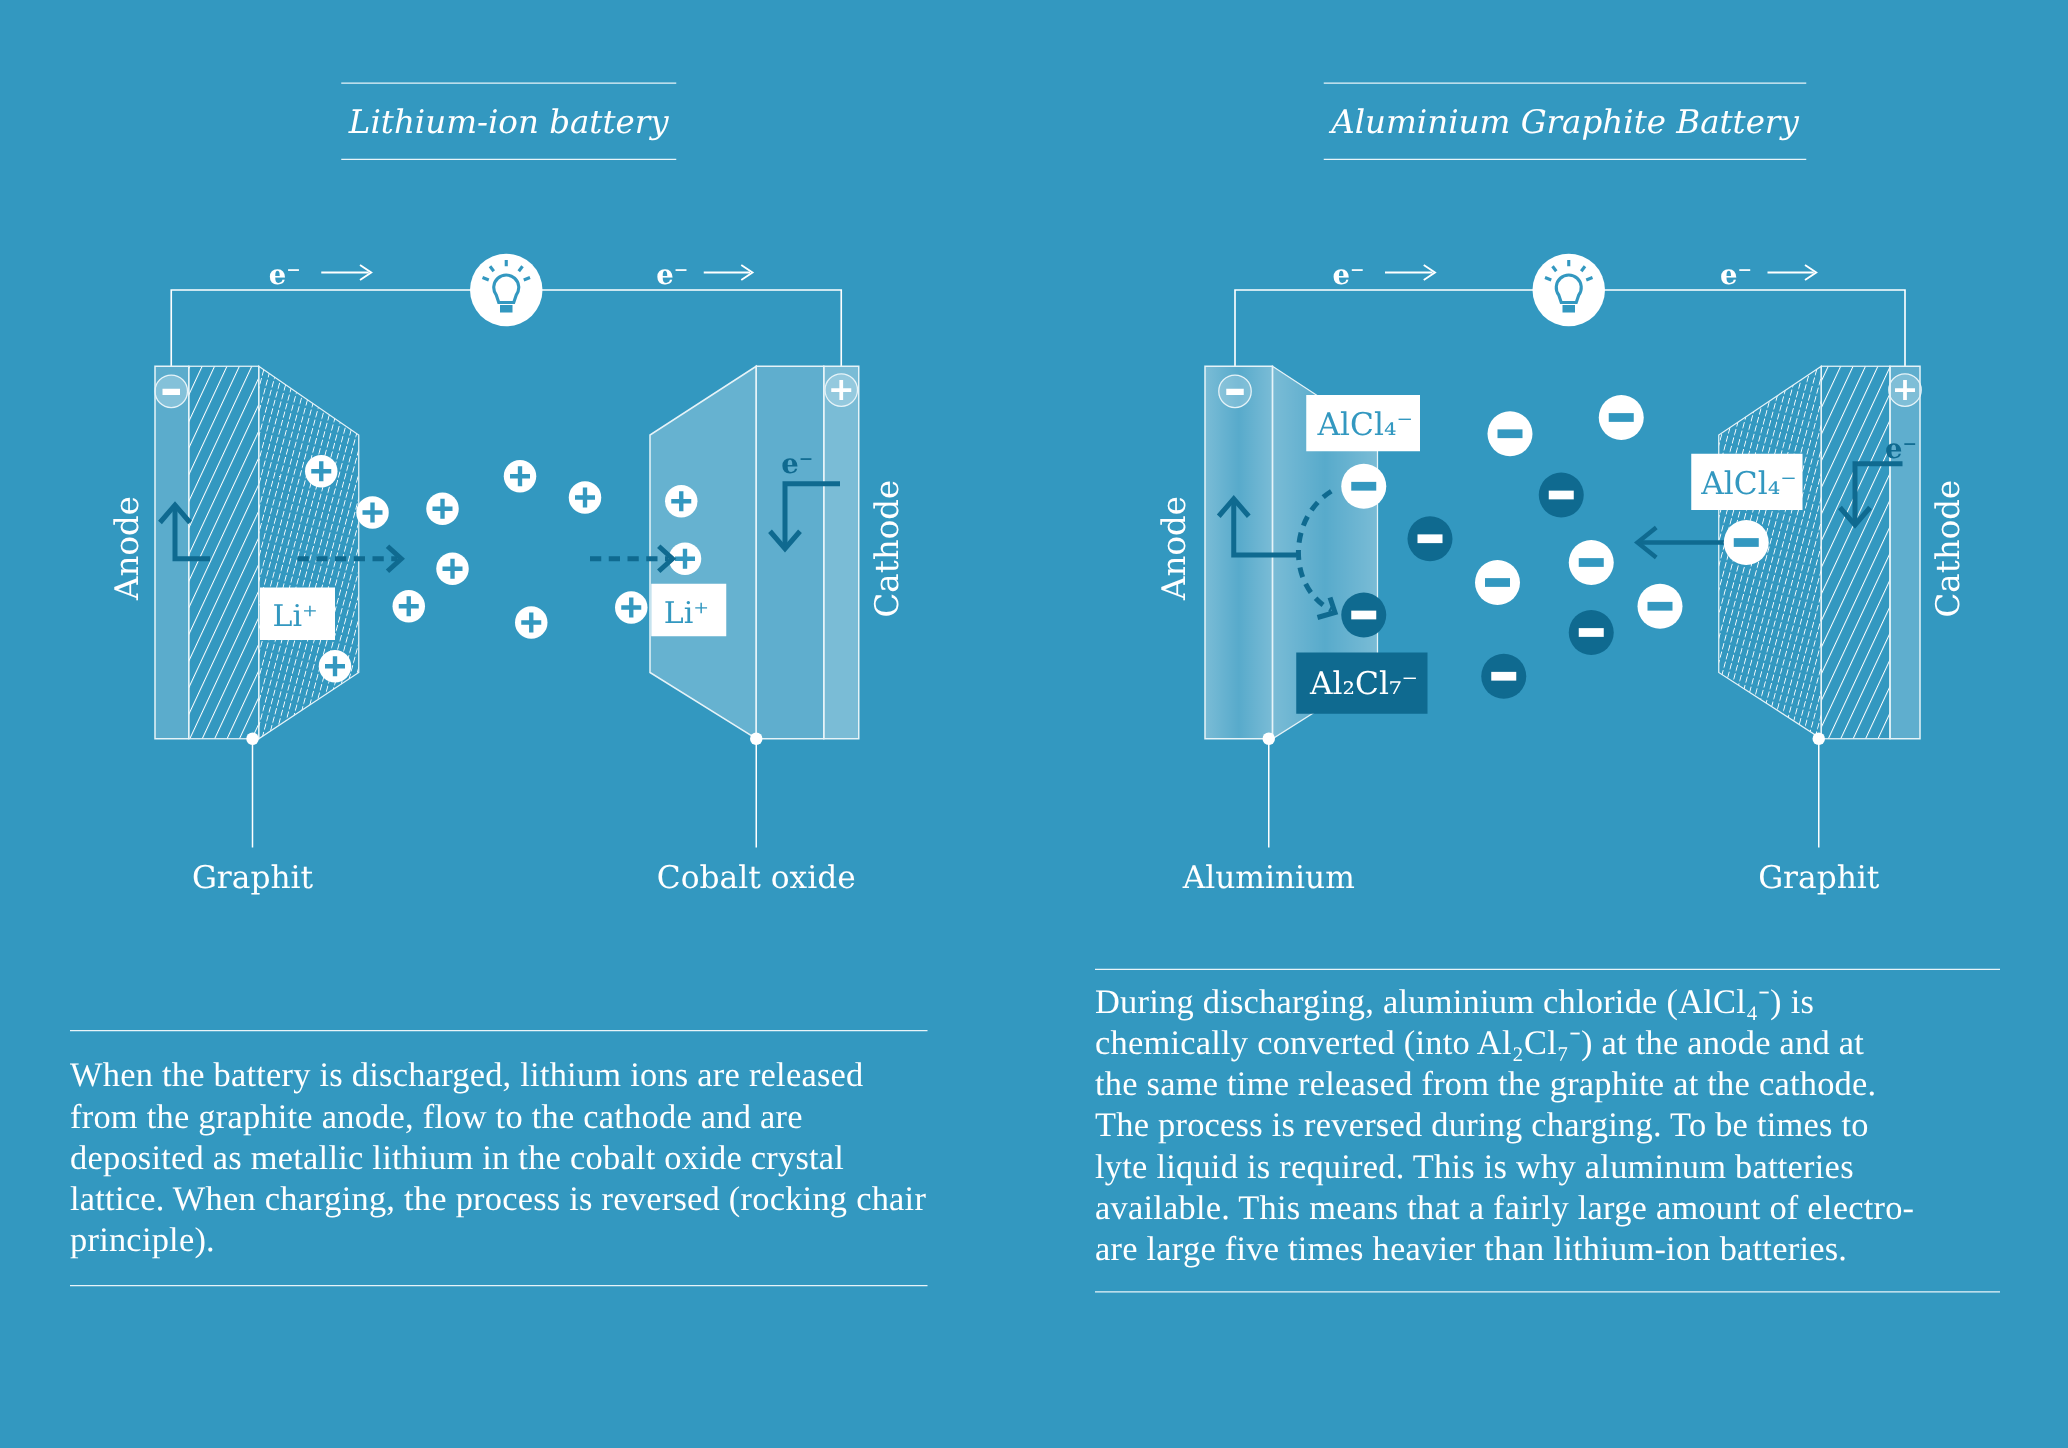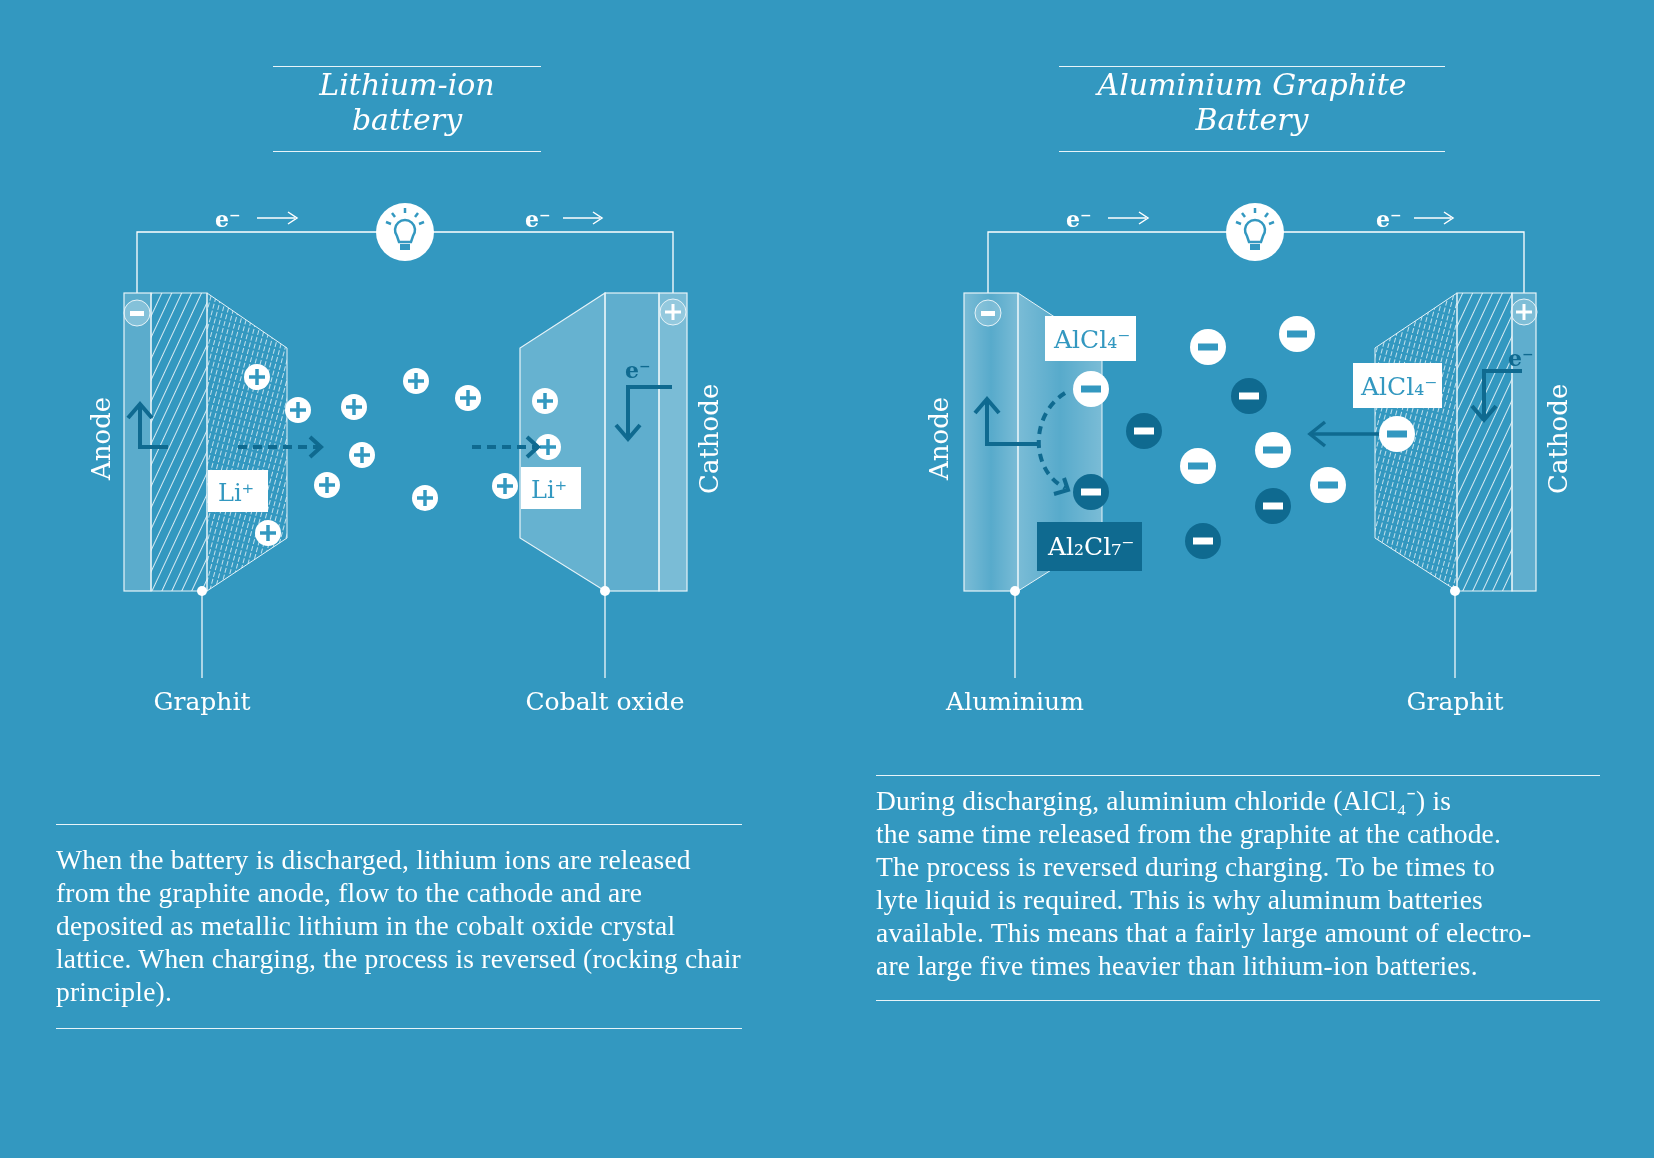--- a/index.html
+++ b/index.html
@@ -1,17 +1,17 @@
 <!DOCTYPE html>
 <html><head>
 <meta charset="utf-8">
 <style>
   html,body{margin:0;padding:0;}
   body{width:1654px;height:1158px;background:#3398c0;overflow:hidden;position:relative;font-family:"DejaVu Serif",serif;color:#fff;}
-  .title{position:absolute;font-family:"DejaVu Serif",serif;font-style:italic;font-size:30px;color:#fff;text-align:center;border-top:1.5px solid #e8f4f9;border-bottom:1.5px solid #e8f4f9;padding:0 0 14px;}
+  .title{position:absolute;font-family:"DejaVu Serif",serif;font-style:italic;font-size:26px;color:#fff;text-align:center;border-top:1.5px solid #e8f4f9;border-bottom:1.5px solid #e8f4f9;padding:16px 0 14px;}
   #t-left{left:273px;top:66px;width:268px;}
   #t-right{left:1059px;top:66px;width:386px;}
   svg text{font-family:"DejaVu Serif",serif;}
   .para{position:absolute;font-family:"Liberation Serif",serif;font-size:27.5px;line-height:33px;color:#fff;border-top:1.5px solid #e8f4f9;border-bottom:1.5px solid #e8f4f9;letter-spacing:0.2px;}
   #p-left{left:56px;top:824px;width:686px;padding:18px 0 20px;}
   #p-right{left:876px;top:775px;width:724px;padding:8px 0 18px;}
 </style>
 </head>
 <body>
 
@@ -263,18 +263,19 @@
     <text x="1015" y="710" font-size="25" fill="#fff" text-anchor="middle">Aluminium</text>
     <circle cx="1455" cy="591" r="5" fill="#fff"></circle>
     <line x1="1455" y1="591" x2="1455" y2="678" stroke="#fff" stroke-width="1.2"></line>
     <text x="1455" y="710" font-size="25" fill="#fff" text-anchor="middle">Graphit</text>
   </g>
 </svg>
 
 <div class="para" id="p-left">When the battery is discharged, lithium ions are released from the graphite anode, flow to the cathode and are deposited as metallic lithium in the cobalt oxide crystal lattice. When charging, the process is reversed (rocking chair principle).</div>
 <div class="para" id="p-right">
   <div>During discharging, aluminium chloride (AlCl₄⁻) is</div>
+  <div>chemically converted (into Al₂Cl₇⁻) at the anode and at</div>
   <div>the same time released from the graphite at the cathode.</div>
   <div>The process is reversed during charging. To be times to</div>
   <div>lyte liquid is required. This is why aluminum batteries</div>
   <div>available. This means that a fairly large amount of electro-</div>
   <div>are large five times heavier than lithium-ion batteries.</div>
 </div>
 
 </body></html>

